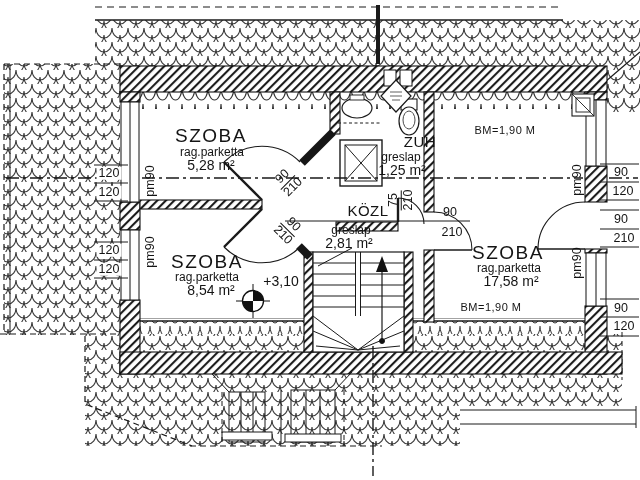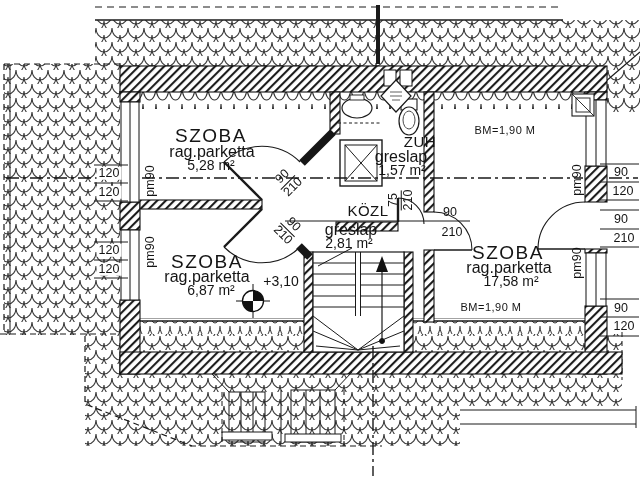--- a/index.html
+++ b/index.html
@@ -7,21 +7,21 @@
     position:relative;width:640px;height:480px;background:#ffffff;
     font-family:Liberation Sans, sans-serif;color:#111;overflow:hidden;
   }
   #linework{position:absolute;left:0;top:0;}
   .lbl{
     position:absolute;transform:translate(-50%,-50%);
     white-space:nowrap;line-height:1;color:#141414;text-align:center;
   }
   .big{font-size:19px;letter-spacing:1.5px;}
   .med{font-size:15px;letter-spacing:.5px;padding-left:40px;}
-  .sub{font-size:16px;}
+  .sub{font-size:12px;}
   .area{font-size:14px;}
   .bm{font-size:11px;letter-spacing:.5px;}
   .dim{font-size:12.5px;}
   .onroof{background:#fff;padding:0 2px;}
   .rotccw{transform:translate(-50%,-50%) rotate(-90deg);}
   .rot45{transform:translate(-50%,-50%) rotate(45deg);}
   .rotm45{transform:translate(-50%,-50%) rotate(-45deg);}
   .dimpair{display:flex;flex-direction:column;align-items:center;line-height:1.1;font-size:12.5px;}
   .dimpair .w{border-bottom:1.3px solid #111;padding:0 3px;}
   .dimpair .h{padding:0 3px;}
@@ -249,29 +249,29 @@
       <line x1="285" y1="221" x2="470" y2="221"></line>
     </g>
   </svg>
 
   <div class="lbl big" style="left:211px;top:135px">SZOBA</div>
   <div class="lbl sub" style="left:212px;top:152px">rag.parketta</div>
   <div class="lbl area" style="left:211px;top:165px">5,28 m²</div>
 
   <div class="lbl med" style="left:400px;top:141px">ZUH</div>
   <div class="lbl sub" style="left:401px;top:157px">greslap</div>
-  <div class="lbl area" style="left:402px;top:170px">1,57 m²</div>
+  <div class="lbl area" style="left:402px;top:170px">1,25 m²</div>
 
   <div class="lbl med" style="left:348px;top:210px">KÖZL</div>
   <div class="lbl sub" style="left:351px;top:230px">greslap</div>
   <div class="lbl area" style="left:349px;top:243px">2,81 m²</div>
 
   <div class="lbl big" style="left:207px;top:261px">SZOBA</div>
   <div class="lbl sub" style="left:207px;top:277px">rag.parketta</div>
-  <div class="lbl area" style="left:211px;top:290px">6,87 m²</div>
+  <div class="lbl area" style="left:211px;top:290px">8,54 m²</div>
   <div class="lbl area" style="left:281px;top:281px">+3,10</div>
 
   <div class="lbl bm" style="left:505px;top:130px">BM=1,90 M</div>
   <div class="lbl big" style="left:508px;top:252px">SZOBA</div>
   <div class="lbl sub" style="left:509px;top:268px">rag.parketta</div>
   <div class="lbl area" style="left:511px;top:281px">17,58 m²</div>
   <div class="lbl bm" style="left:491px;top:307px">BM=1,90 M</div>
 
   <div class="lbl dim onroof" style="left:109px;top:173px">120</div>
   <div class="lbl dim onroof" style="left:109px;top:192px">120</div>

